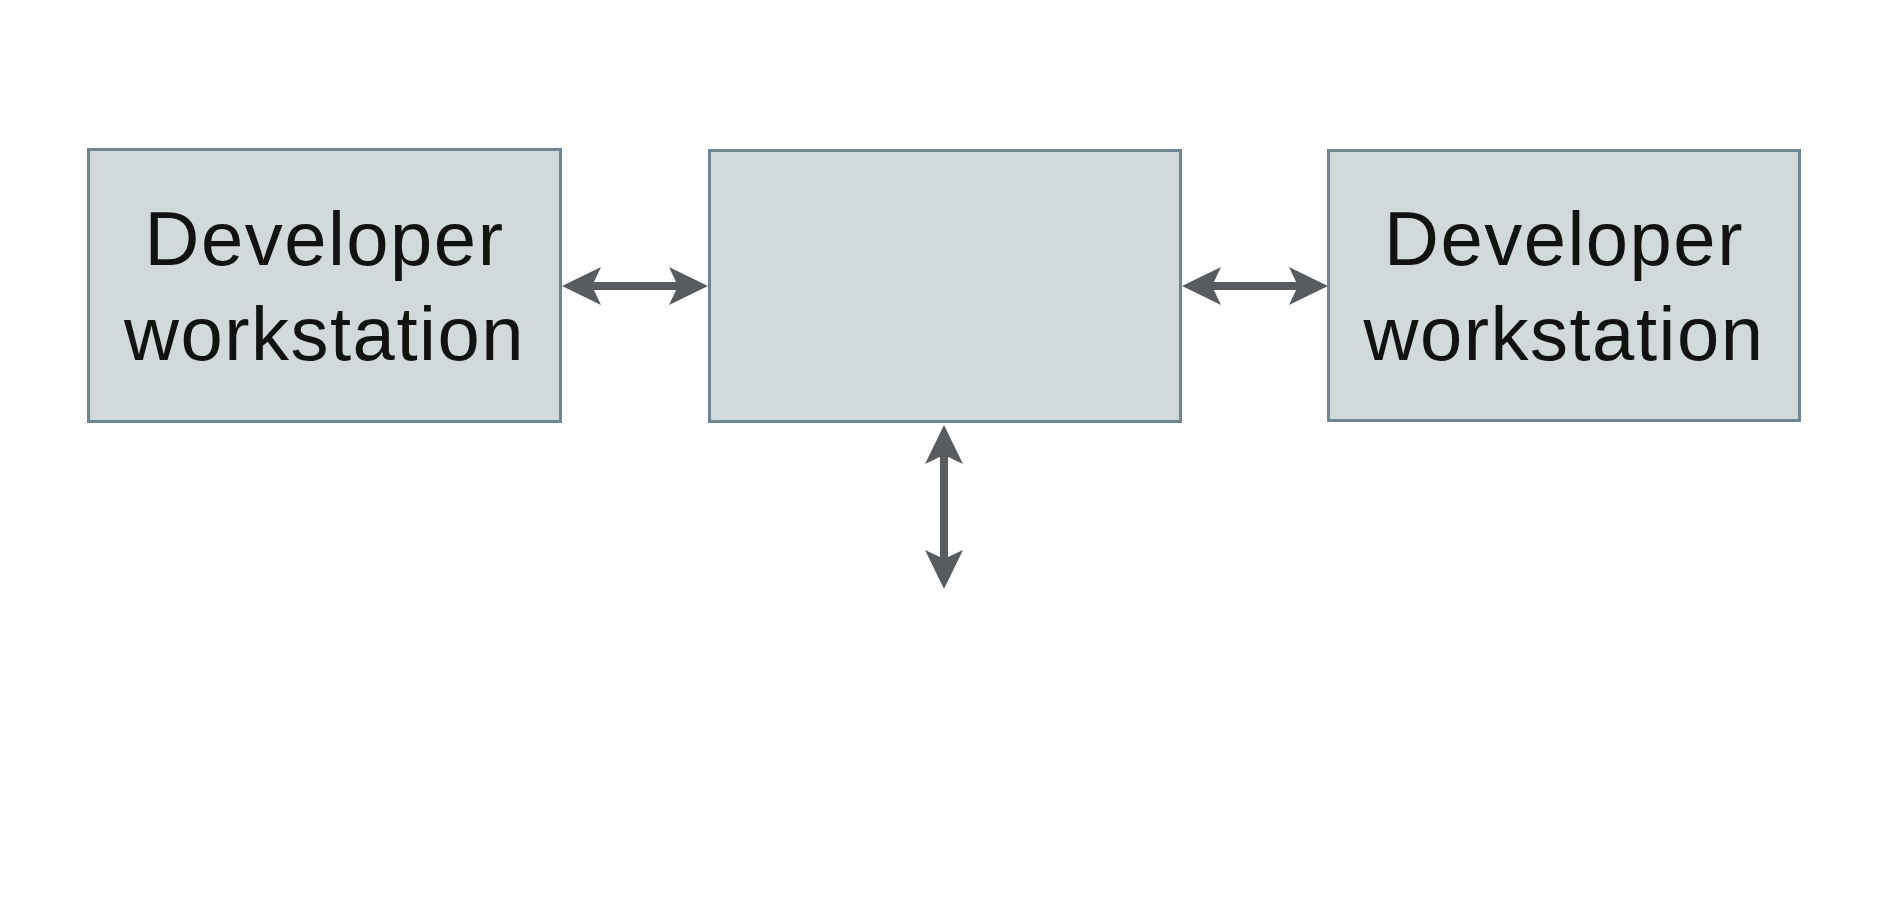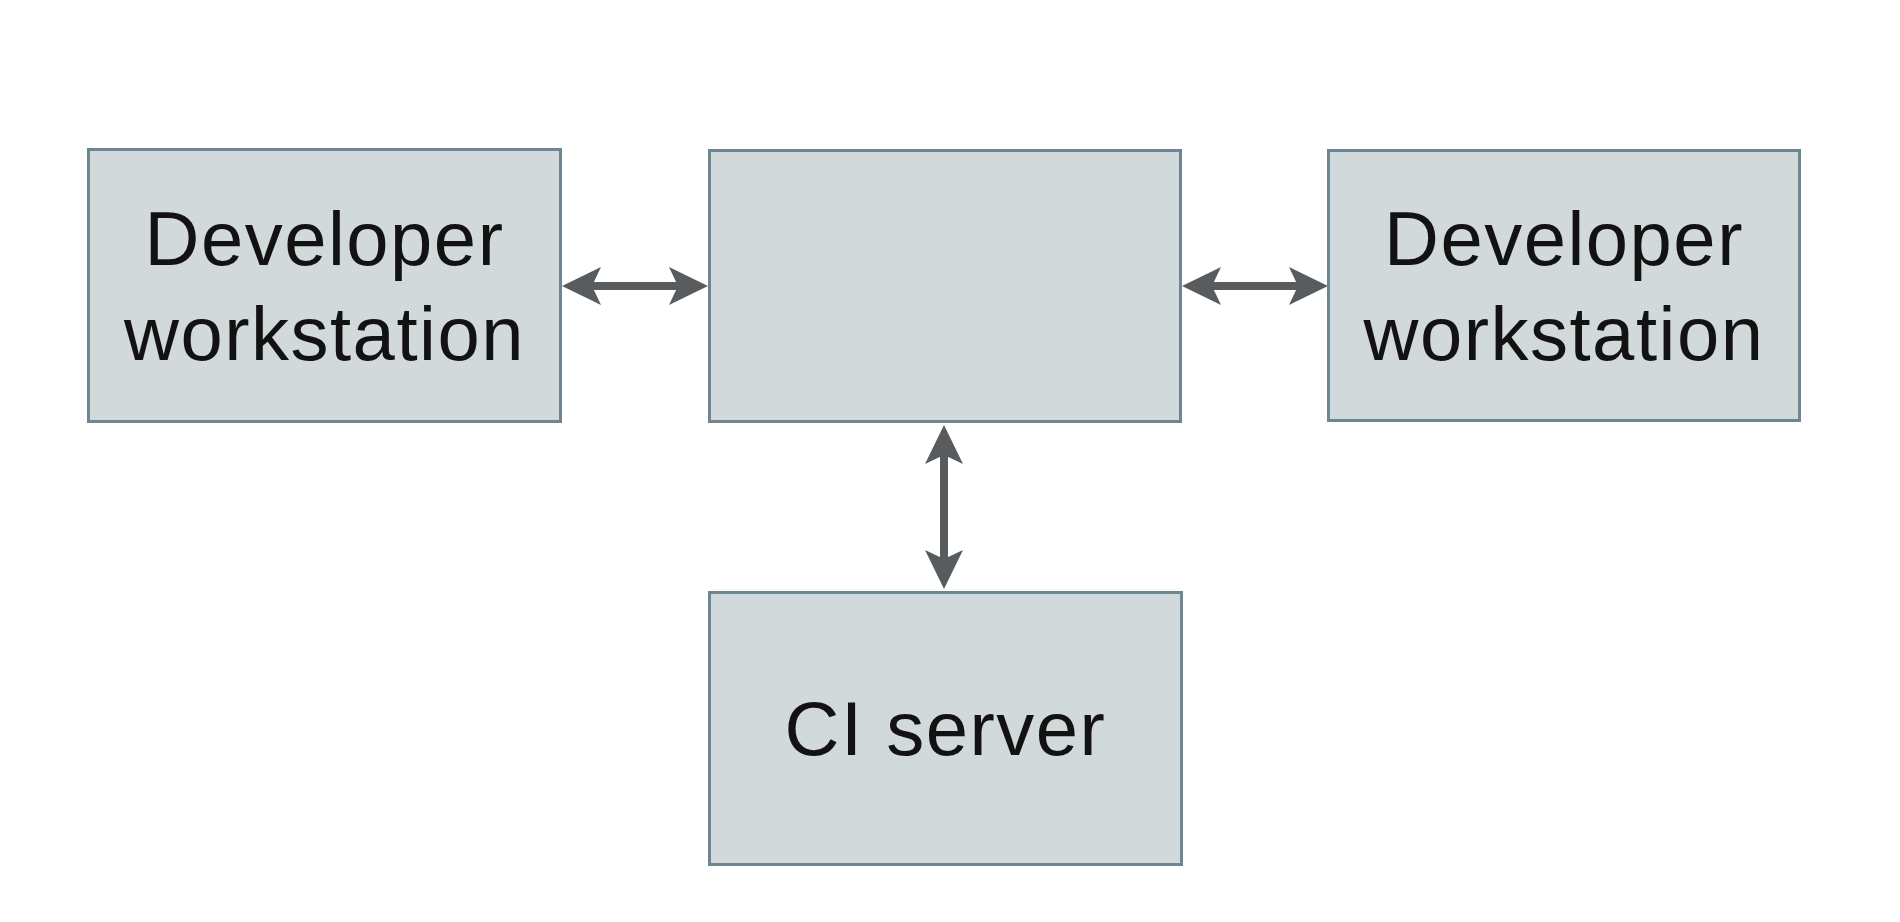--- a/index.html
+++ b/index.html
@@ -69,25 +69,20 @@
     </div>
   </div>
 
   <div class="node node-dev-right">
     <div class="node-label">
       <div>Developer</div>
       <div>workstation</div>
     </div>
   </div>
 
-  <div class="node node-ci">
-    <div class="node-label">
-      <div>CI server</div>
-    </div>
-  </div>
 
   <div class="edge edge-left">
     <svg viewBox="0 0 148 44" aria-hidden="true">
       <rect x="29" y="18" width="90" height="8"></rect>
       <polygon points="1,22 40,3 31,22 40,41"></polygon>
       <polygon points="147,22 108,3 117,22 108,41"></polygon>
     </svg>
   </div>
 
   <div class="edge edge-right">

